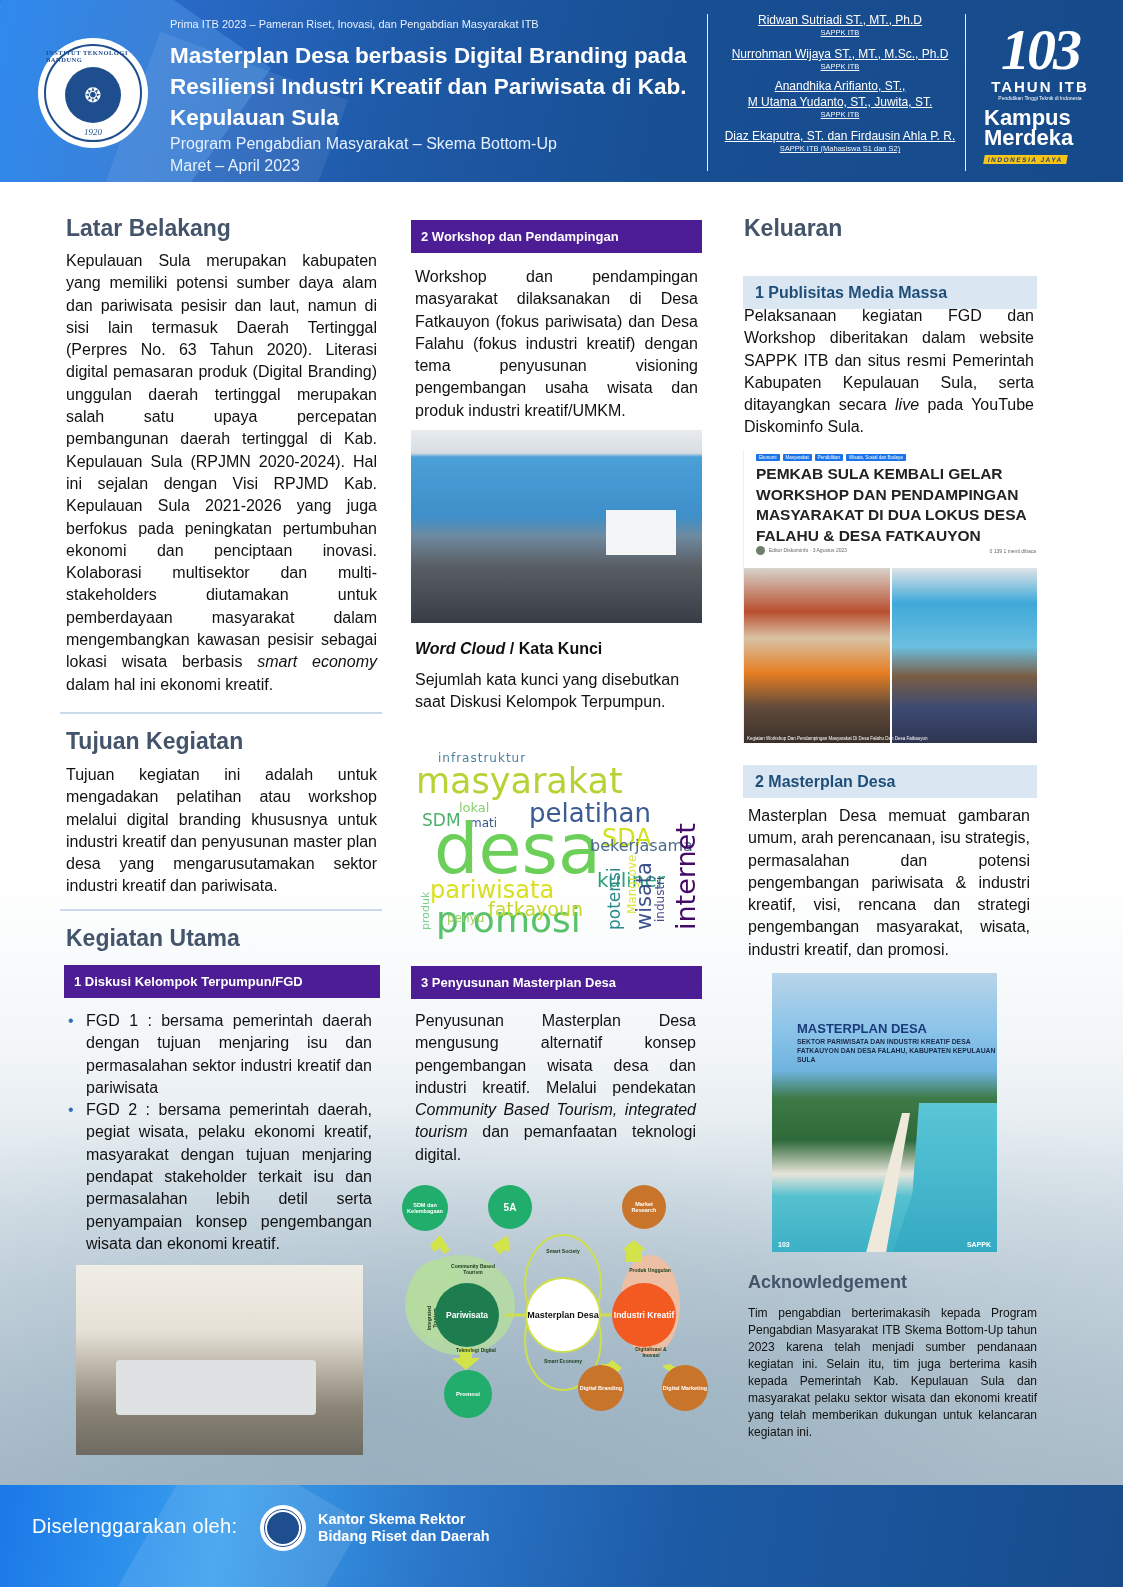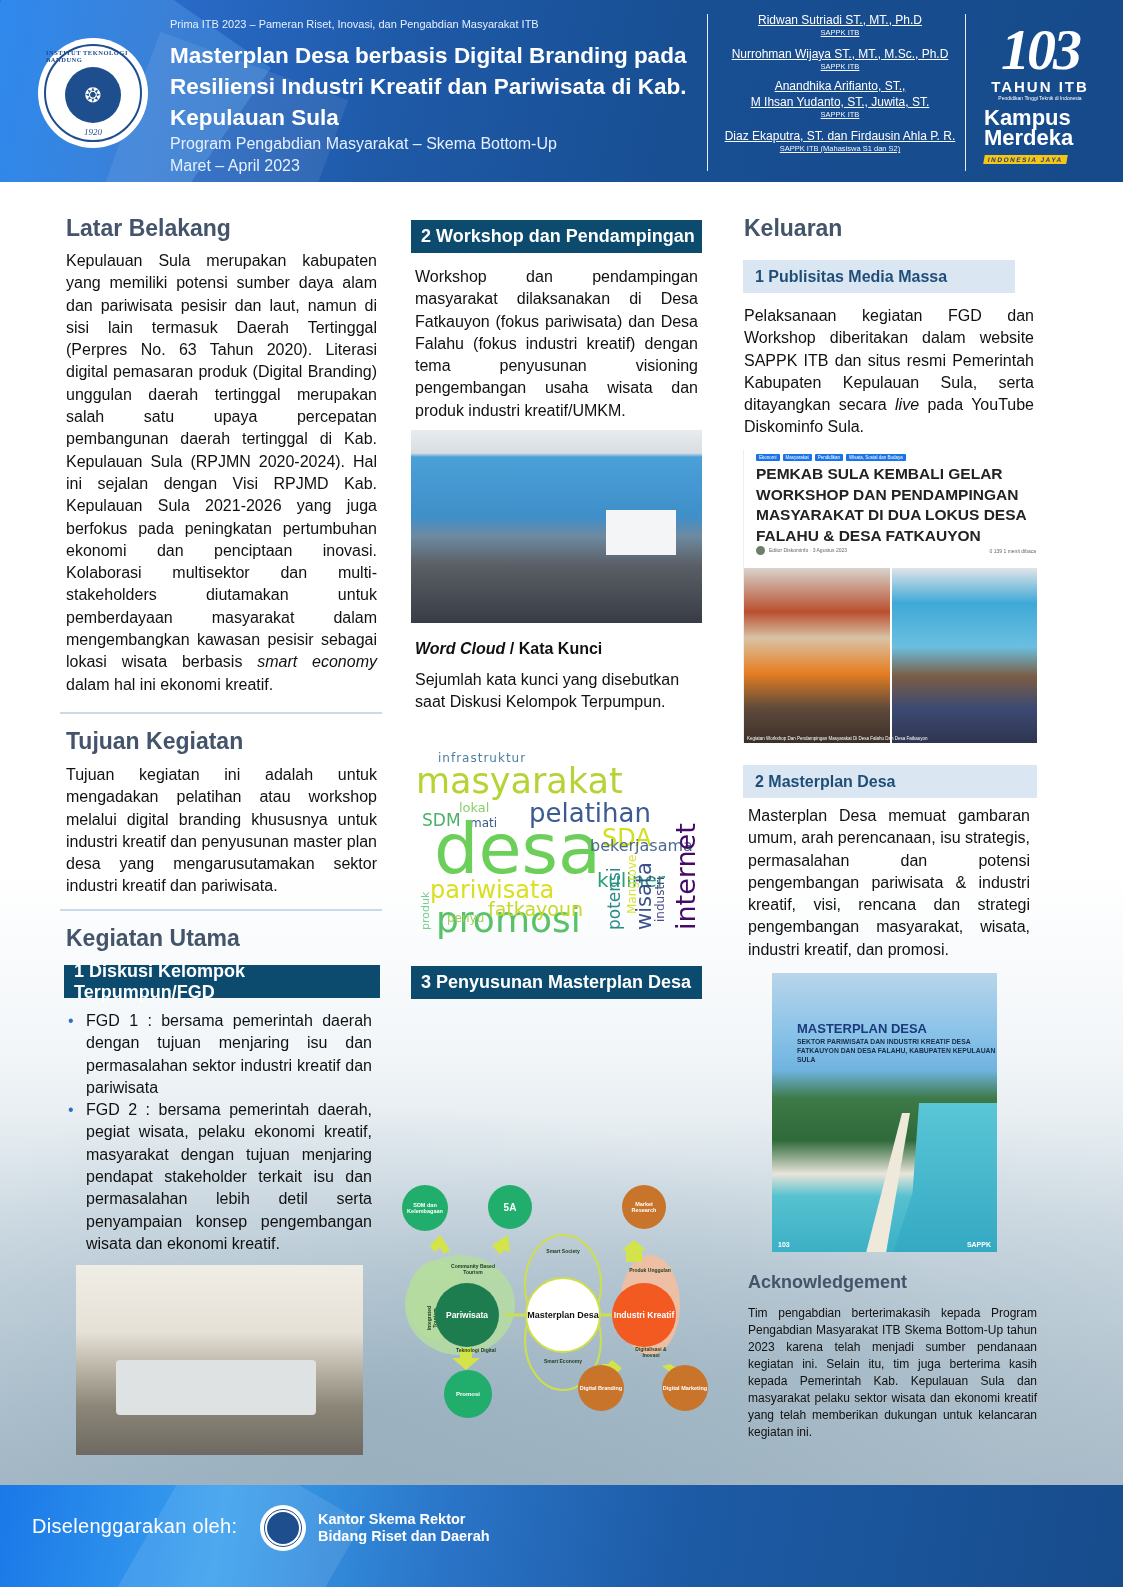--- a/index.html
+++ b/index.html
@@ -53,21 +53,21 @@
   .logo-103 .tahun { font-size: 15px; font-weight: bold; letter-spacing: 2px; }
   .logo-103 .sub { font-size: 5px; }
   .logo-km { position:absolute; left: 984px; top: 108px; width: 100px; color:#fff; }
   .logo-km .k1 { font-size: 22px; font-weight: bold; line-height: 20px; }
   .logo-km .bar { margin-top: 2px; background:#f5c518; color:#1f3f7a; font-size: 6.5px; font-weight: bold; letter-spacing: 1.5px; padding: 1px 4px; transform: skew(-10deg); display:inline-block; }
 
   
   .section-title { position:absolute; font-size: 23px; font-weight: bold; color: #44546a; }
   .para { position:absolute; font-size: 16px; line-height: 22.3px; text-align: justify; color:#111; }
   .para i { font-style: italic; }
-  .band-dark { position:absolute; background:#0c4a6e; color:#fff; font-weight:bold; font-size: 18px; padding-left: 10px; display:flex; align-items:center; }
+  .band-dark { position:absolute; background:#4c1d95; color:#fff; font-weight:bold; font-size: 13px; padding-left: 10px; display:flex; align-items:center; }
   .band-light { position:absolute; background:#dae6f2; color:#1f4e79; font-weight:bold; font-size: 16px; padding-left: 12px; display:flex; align-items:center; }
   .hr { position:absolute; height: 2px; background: #c9daea; }
   .photo { position:absolute; overflow:hidden; }
 
   
   .photo-workshop { background:
       linear-gradient(180deg, #e8ecef 0%, #d7dde2 12%, #4aa0d8 14%, #3f8fc9 45%, #6e8aa0 55%, #5a5f66 70%, #383c44 100%); }
   .photo-workshop .screen { position:absolute; left: 195px; top: 80px; width: 70px; height: 45px; background:#f3f5f7; }
   .photo-fgd { background:
       linear-gradient(180deg, #f0ede6 0%, #e6e1d6 35%, #b9b3a6 55%, #8b8577 75%, #6e6a62 100%); }
@@ -135,21 +135,21 @@
     <div class="author-group">
       <div class="author-name">Ridwan Sutriadi ST., MT., Ph.D</div>
       <div class="author-aff">SAPPK ITB</div>
     </div>
     <div class="author-group" style="margin-top:8px">
       <div class="author-name">Nurrohman Wijaya ST., MT., M.Sc., Ph.D</div>
       <div class="author-aff">SAPPK ITB</div>
     </div>
     <div class="author-group" style="margin-top:2px">
       <div class="author-name">Anandhika Arifianto, ST.,</div>
-      <div class="author-name">M Ihsan Yudanto, ST., Juwita, ST.</div>
+      <div class="author-name">M Utama Yudanto, ST., Juwita, ST.</div>
       <div class="author-aff">SAPPK ITB</div>
     </div>
     <div class="author-group" style="margin-top:8px">
       <div class="author-name">Diaz Ekaputra, ST. dan Firdausin Ahla P. R.</div>
       <div class="author-aff">SAPPK ITB (Mahasiswa S1 dan S2)</div>
     </div>
   </div>
   <div class="hdr-divider" style="left:965px"></div>
   <div class="logo-103">
     <div class="big">103</div>
@@ -212,20 +212,21 @@
     <span class="wc v" style="left:192px; top:200px; font-size:17px; color:#2c8a8a">potensi</span>
     <span class="wc v" style="left:220px; top:200px; font-size:21px; color:#3c4f8a">wisata</span>
     <span class="wc v" style="left:212px; top:184px; font-size:12px; color:#d9e33a">Mangrove</span>
     <span class="wc v" style="left:240px; top:192px; font-size:12px; color:#4a4a8a">industri</span>
     <span class="wc v" style="left:6px; top:200px; font-size:11px; color:#7ad08a">produk</span>
     <span class="wc" style="left:33px; top:180px; font-size:12px; color:#a0d05a; margin-top:2px">penyu</span>
     <span class="wc" style="left:74px; top:170px; font-size:19px; color:#c7d82b">fatkayoun</span>
   </div>
 
   <div class="band-dark" style="left:411px; top:966px; width:291px; height:33px">3  Penyusunan Masterplan Desa</div>
+  <p class="para" style="left:415px; top:1010px; width:281px"><span>Penyusunan Masterplan Desa mengusung alternatif konsep pengembangan wisata desa dan industri kreatif. Melalui pendekatan </span><i>Community Based Tourism, integrated tourism</i><span> dan pemanfaatan teknologi digital.</span></p>
 
   <div class="diagram">
     <svg width="320" height="260" style="position:absolute; left:0; top:0">
 
       <ellipse cx="60" cy="125" rx="55" ry="50" fill="#b5dca0" opacity="0.85"></ellipse>
       <ellipse cx="37" cy="120" rx="30" ry="40" fill="#b5dca0" opacity="0.85"></ellipse>
       <ellipse cx="250" cy="125" rx="30" ry="50" fill="#f3bfa0" opacity="0.9"></ellipse>
 
       <line x1="105" y1="135" x2="125" y2="135" stroke="#cde04a" stroke-width="3"></line>
       <line x1="200" y1="135" x2="220" y2="135" stroke="#cde04a" stroke-width="3"></line>
@@ -254,21 +255,21 @@
     <div class="petal" style="left:226px; top:166px; width:50px">Digitalisasi &amp; Inovasi</div>
 
     <div class="node" style="left:35px; top:103px; width:64px; height:64px; background:#1e7d4f; font-size:8.5px">Pariwisata</div>
     <div class="node" style="left:212px; top:103px; width:64px; height:64px; background:#f25a22; font-size:8.5px">Industri Kreatif</div>
     <div class="node" style="left:125px; top:97px; width:76px; height:76px; background:#fff; color:#111; font-size:9px; border:2px solid #cde04a">Masterplan Desa</div>
     <div class="petal" style="left:133px; top:68px; width:60px">Smart Society</div>
     <div class="petal" style="left:133px; top:178px; width:60px">Smart Economy</div>
   </div>
 
   <h2 class="section-title" style="left:744px; top:215px">Keluaran</h2>
-  <div class="band-light" style="left:743px; top:260px; width:272px; height:33px">1  Publisitas Media Massa</div>
+  <div class="band-light" style="left:743px; top:276px; width:294px; height:33px">1  Publisitas Media Massa</div>
   <p class="para" style="left:744px; top:305px; width:290px"><span>Pelaksanaan kegiatan FGD dan Workshop diberitakan dalam website SAPPK ITB dan situs resmi Pemerintah Kabupaten Kepulauan Sula, serta ditayangkan secara </span><i>live</i><span> pada YouTube Diskominfo Sula.</span></p>
 
   <div class="news-card">
     <div class="news-tags">
       <span class="news-tag">Ekonomi</span>
       <span class="news-tag">Masyarakat</span>
       <span class="news-tag">Pendidikan</span>
       <span class="news-tag">Wisata, Sosial dan Budaya</span>
     </div>
     <div class="news-headline">PEMKAB SULA KEMBALI GELAR WORKSHOP DAN PENDAMPINGAN MASYARAKAT DI DUA LOKUS DESA FALAHU &amp; DESA FATKAUYON</div>

